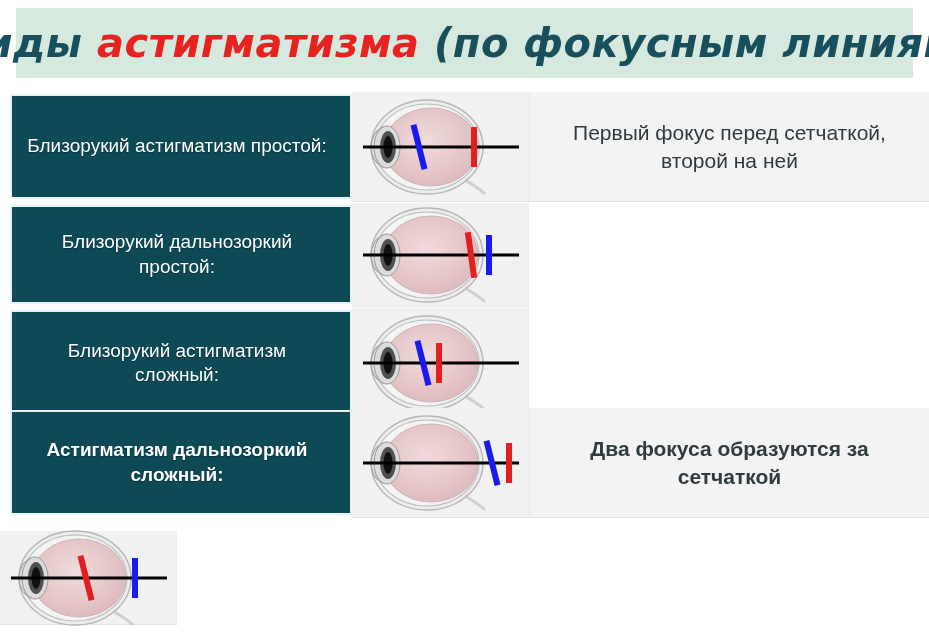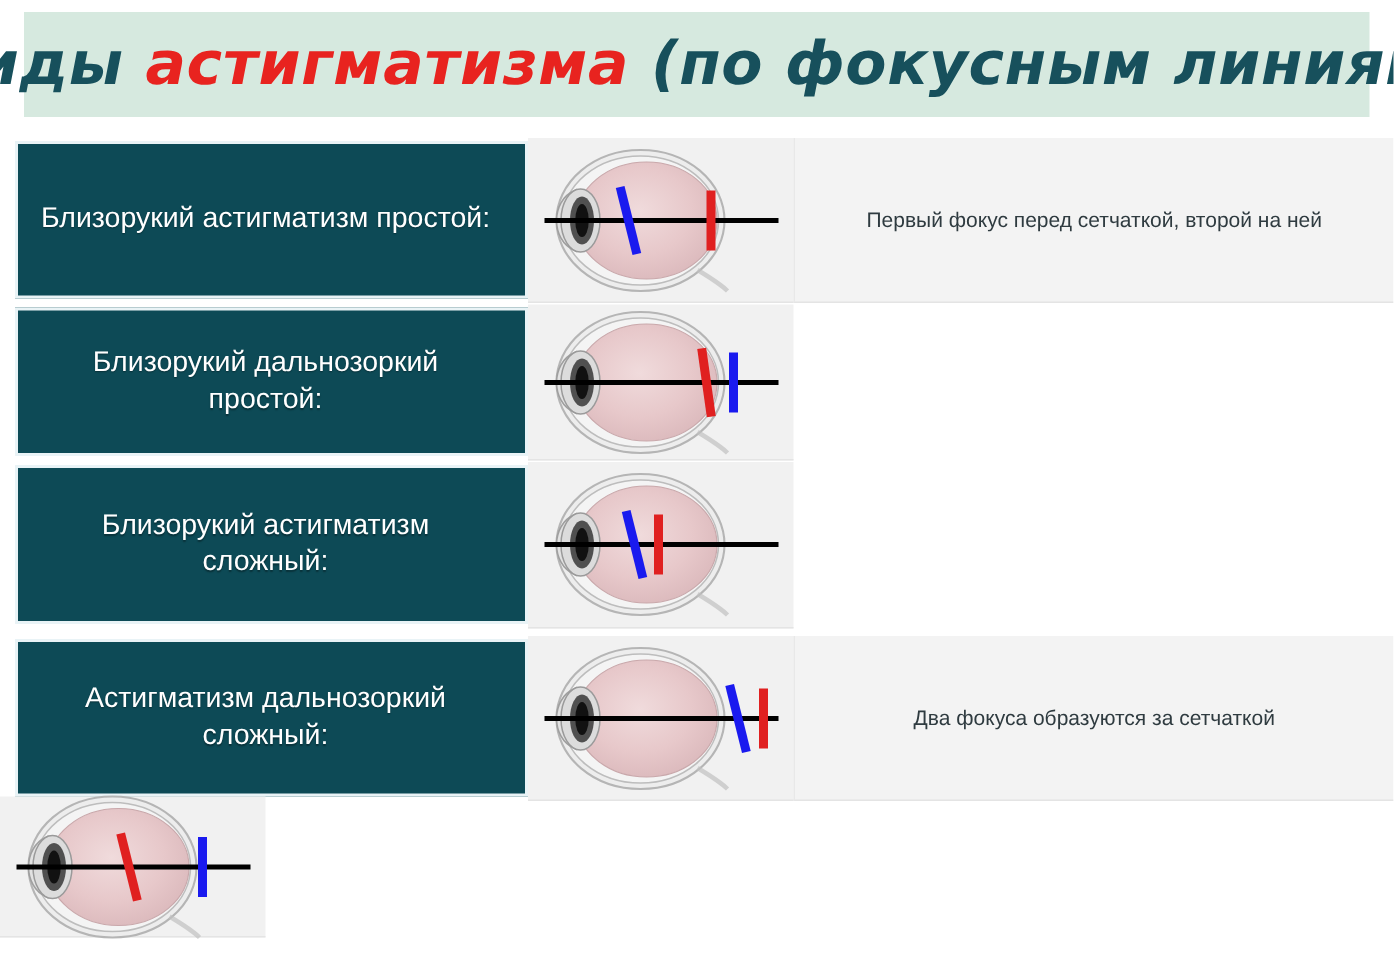--- a/index.html
+++ b/index.html
@@ -50,21 +50,21 @@
   .row {
     position: absolute;
     left: 0;
     width: 929px;
     display: flex;
     align-items: stretch;
   }
   .row-0 { top: 0px;   height: 110px; }
   .row-1 { top: 111px; height: 104px; }
   .row-2 { top: 216px; height: 111px; }
-  .row-3 { top: 332px; height: 110px; }
+  .row-3 { top: 316px; height: 110px; font-weight: bold; }
   .row-4 { top: 439px; height: 94px;  }
 
   
   .label-cell {
     position: relative;
     width: 352px;
     flex: 0 0 352px;
     padding: 2px 0 3px 10px;
     box-sizing: border-box;
   }
@@ -124,21 +124,21 @@
     border-bottom: 1px solid #e4e4e4;
     border-left: 1px solid #e8e8e8;
     display: flex;
     align-items: center;
     justify-content: center;
     padding: 0 22px;
     box-sizing: border-box;
   }
   .desc-text {
     color: #2f3b40;
-    font-size: 14px;
+    font-size: 21px;
     line-height: 1.32;
     text-align: center;
   }
 </style>
 </head>
 <body>
 
 <div id="title-band">
   <div id="title-text">
     <span>Виды </span><span class="hl">астигматизма</span><span> (по фокусным линиям)</span>

